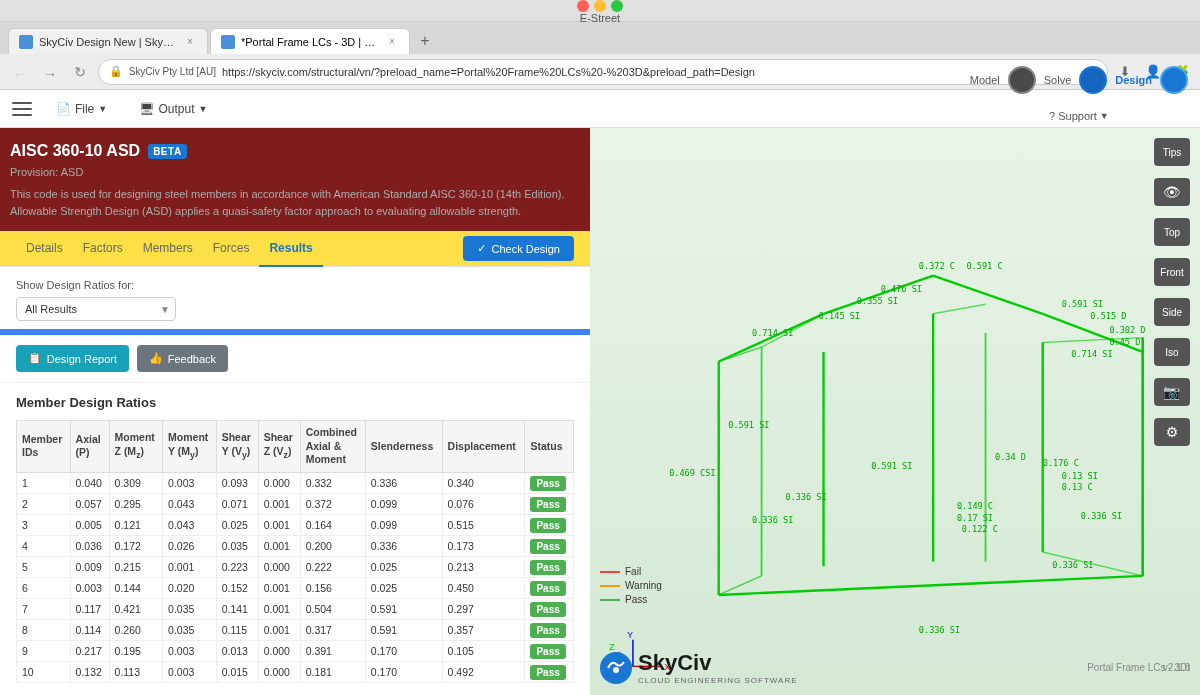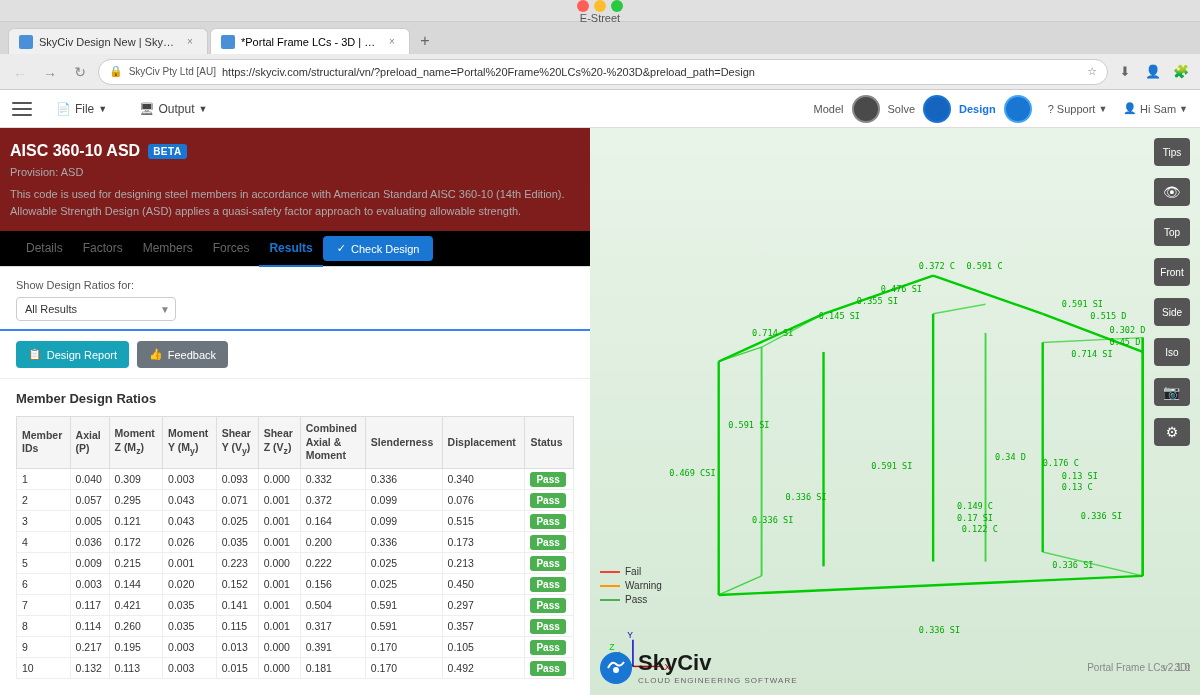--- a/index.html
+++ b/index.html
@@ -34,21 +34,21 @@
     .star-icon { color: #888; cursor: pointer; }
     .address-right { display: flex; align-items: center; gap: 6px; }
     .addr-icon { width: 22px; height: 22px; display: flex; align-items: center; justify-content: center; color: #666; font-size: 13px; cursor: pointer; border-radius: 3px; }
     .addr-icon.orange { color: #e67e22; }
 
     
     .toolbar { height: 38px; background: #fff; border-bottom: 1px solid #ddd; display: flex; align-items: center; padding: 0 12px; gap: 16px; }
     .hamburger { width: 20px; height: 14px; display: flex; flex-direction: column; justify-content: space-between; cursor: pointer; }
     .hamburger span { height: 2px; background: #555; border-radius: 1px; }
     .toolbar-btn { display: flex; align-items: center; gap: 4px; padding: 4px 8px; border-radius: 4px; cursor: pointer; color: #444; font-size: 12px; }
-    .toolbar-right { margin-left: auto; display: flex; align-items: center; gap: 16px; }
+    .toolbar-right { margin-left: auto; display: flex; align-items: center; gap: 16px; flex-direction: column; }
     .toolbar-nav { display: flex; align-items: center; gap: 8px; font-size: 11px; color: #555; }
     .toolbar-nav-item { cursor: pointer; color: #555; }
     .toolbar-nav-item.active { color: #1a73e8; font-weight: 600; }
     .model-icon { width: 28px; height: 28px; border-radius: 50%; background: #4a4a4a; border: 2px solid #888; cursor: pointer; }
     .solve-icon { width: 28px; height: 28px; border-radius: 50%; background: #1565c0; border: 2px solid #1976d2; cursor: pointer; }
     .design-icon { width: 28px; height: 28px; border-radius: 50%; background: #1976d2; border: 2px solid #42a5f5; cursor: pointer; }
     .support-btn { display: flex; align-items: center; gap: 3px; font-size: 11px; color: #555; cursor: pointer; }
     .hi-user { display: flex; align-items: center; gap: 3px; font-size: 11px; color: #555; cursor: pointer; }
 
     
@@ -61,27 +61,27 @@
     .code-header { background: #7f1d1d; color: #fff; padding: 14px 10px 12px; }
     .code-title { font-size: 16px; font-weight: 600; display: flex; align-items: center; gap: 8px; margin-bottom: 6px; }
     .beta-badge { font-size: 10px; font-weight: 700; color: #fff; background: #1976d2; padding: 2px 5px; border-radius: 3px; letter-spacing: 0.5px; }
     .provision-text { font-size: 11px; color: #aaa; margin-bottom: 8px; }
     .code-description { font-size: 11px; color: #aaa; line-height: 1.5; }
 
     
     .panel-content { flex: 1; overflow-y: auto; background: #fff; }
 
     
-    .tabs-row { display: flex; border-bottom: 1px solid #ddd; background: #000000; padding: 0 16px; align-items: center; }
+    .tabs-row { display: flex; border-bottom: 1px solid #ddd; background: #fde047; padding: 0 16px; align-items: center; justify-content: space-between; }
     .tab-item { padding: 10px 10px; font-size: 12px; color: #666; cursor: pointer; border-bottom: 2px solid transparent; margin-bottom: -1px; }
     .tab-item.active { color: #1976d2; border-bottom-color: #1976d2; font-weight: 600; }
     .check-design-btn { background: #1976d2; color: #fff; border: none; border-radius: 4px; padding: 6px 14px; font-size: 11px; cursor: pointer; display: flex; align-items: center; gap: 5px; }
 
     
-    .filter-section { padding: 12px 16px 8px; border-bottom: 2px solid #3b82f6; }
+    .filter-section { padding: 12px 16px 8px; border-bottom: 6px solid #3b82f6; }
     .filter-label { font-size: 11px; color: #555; margin-bottom: 6px; }
     .select-wrapper { position: relative; width: 160px; }
     .select-box { width: 100%; padding: 5px 24px 5px 8px; border: 1px solid #ccc; border-radius: 4px; font-size: 11px; background: #fff; appearance: none; cursor: pointer; color: #333; }
     .select-arrow { position: absolute; right: 6px; top: 50%; transform: translateY(-50%); pointer-events: none; color: #888; font-size: 10px; }
 
     
     .action-buttons { padding: 10px 16px; display: flex; gap: 8px; border-bottom: 1px solid #eee; }
     .btn-design-report { background: #17a2b8; color: #fff; border: none; border-radius: 4px; padding: 7px 12px; font-size: 11px; cursor: pointer; display: flex; align-items: center; gap: 5px; }
     .btn-feedback { background: #6c757d; color: #fff; border: none; border-radius: 4px; padding: 7px 12px; font-size: 11px; cursor: pointer; display: flex; align-items: center; gap: 5px; }
 

